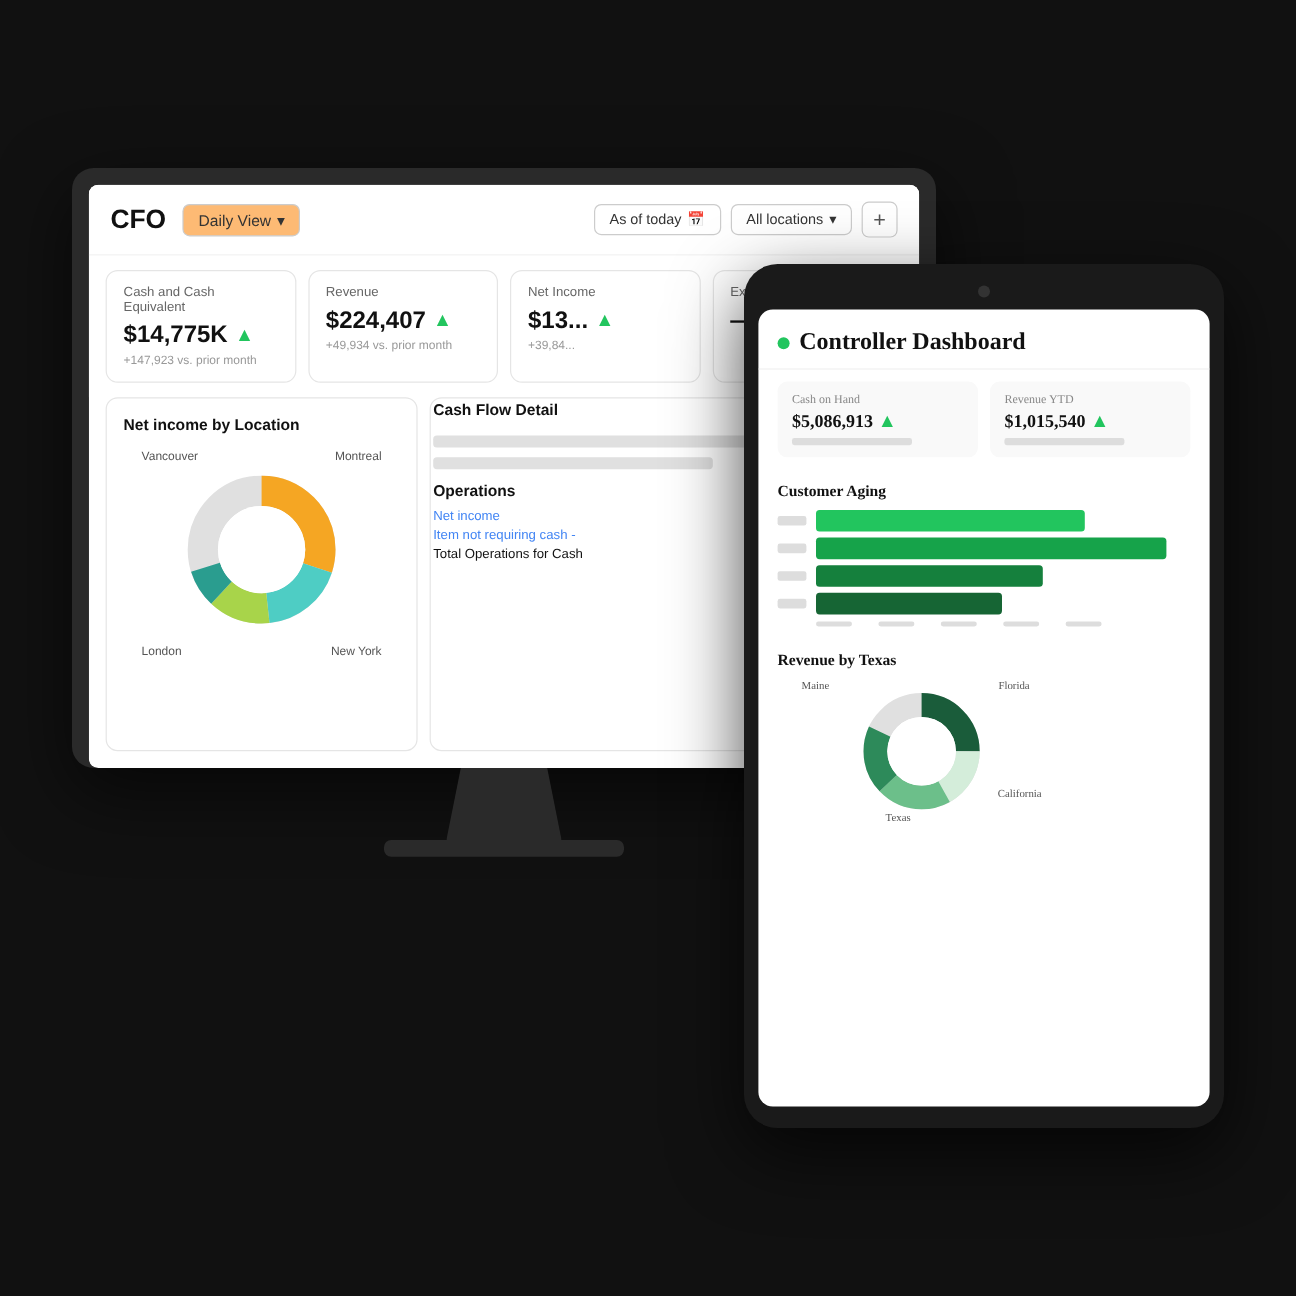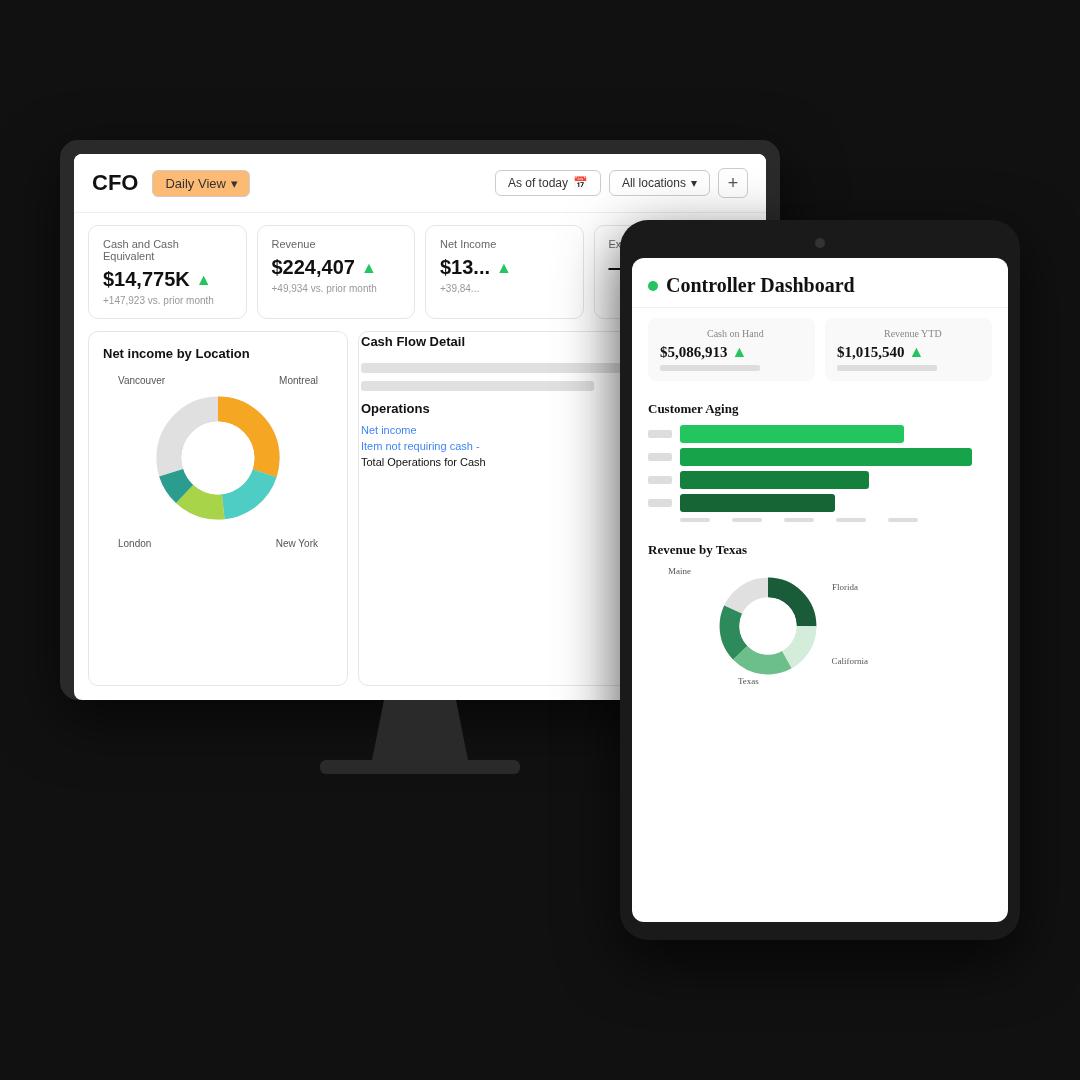--- a/index.html
+++ b/index.html
@@ -25,21 +25,21 @@
       position: absolute;
       left: 0;
       top: 50px;
       width: 720px;
       height: 680px;
     }
     .monitor-frame {
       background: #2a2a2a;
       border-radius: 18px;
       width: 100%;
-      height: 560px;
+      height: 500px;
       padding: 14px 14px 0 14px;
       box-shadow: 0 20px 60px rgba(0,0,0,0.6);
     }
     .monitor-screen {
       background: #f5f5f5;
       border-radius: 8px;
       width: 100%;
       height: 100%;
       overflow: hidden;
     }
@@ -288,21 +288,20 @@
     .controller-kpi {
       flex: 1;
       background: #f9f9f9;
       border-radius: 8px;
       padding: 10px 12px;
     }
     .ctrl-kpi-label {
       font-size: 10px;
       color: #888;
       margin-bottom: 4px;
-      margin-left: 47px;
     }
     .ctrl-kpi-value {
       font-size: 15px;
       font-weight: 700;
       color: #111;
       display: flex;
       align-items: center;
       gap: 4px;
     }
     .ctrl-kpi-sub {
@@ -529,21 +528,21 @@
             <div style="width:30px;height:4px;background:#ddd;border-radius:2px;"></div>
           </div>
         </div>
 
         <div class="revenue-entity">
           <div class="section-title">Revenue by Texas</div>
           <div class="rev-chart-area">
 
             <div style="position:relative; width:240px; height:120px; display:flex; align-items:center;">
               <div style="position:absolute; top:0; left:20px; font-size:9px; color:#555;">Maine</div>
-              <div style="position:absolute; top:16px; right:30px; font-size:9px; color:#555;">Florida</div>
+              <div style="position:absolute; top:0; right:30px; font-size:9px; color:#555;">Florida</div>
               <div style="position:absolute; bottom:20px; right:20px; font-size:9px; color:#555;">California</div>
               <div style="position:absolute; bottom:0; left:90px; font-size:9px; color:#555;">Texas</div>
               <svg viewBox="0 0 100 100" width="110" height="110" style="margin:0 auto;">
 
                 <circle cx="50" cy="50" r="35" fill="none" stroke="#e0e0e0" stroke-width="18"></circle>
 
                 <circle cx="50" cy="50" r="35" fill="none" stroke="#1a5c3a" stroke-width="18" stroke-dasharray="55 165" stroke-dashoffset="0" transform="rotate(-90 50 50)"></circle>
 
                 <circle cx="50" cy="50" r="35" fill="none" stroke="#d4edda" stroke-width="18" stroke-dasharray="37 183" stroke-dashoffset="-55" transform="rotate(-90 50 50)"></circle>
 

